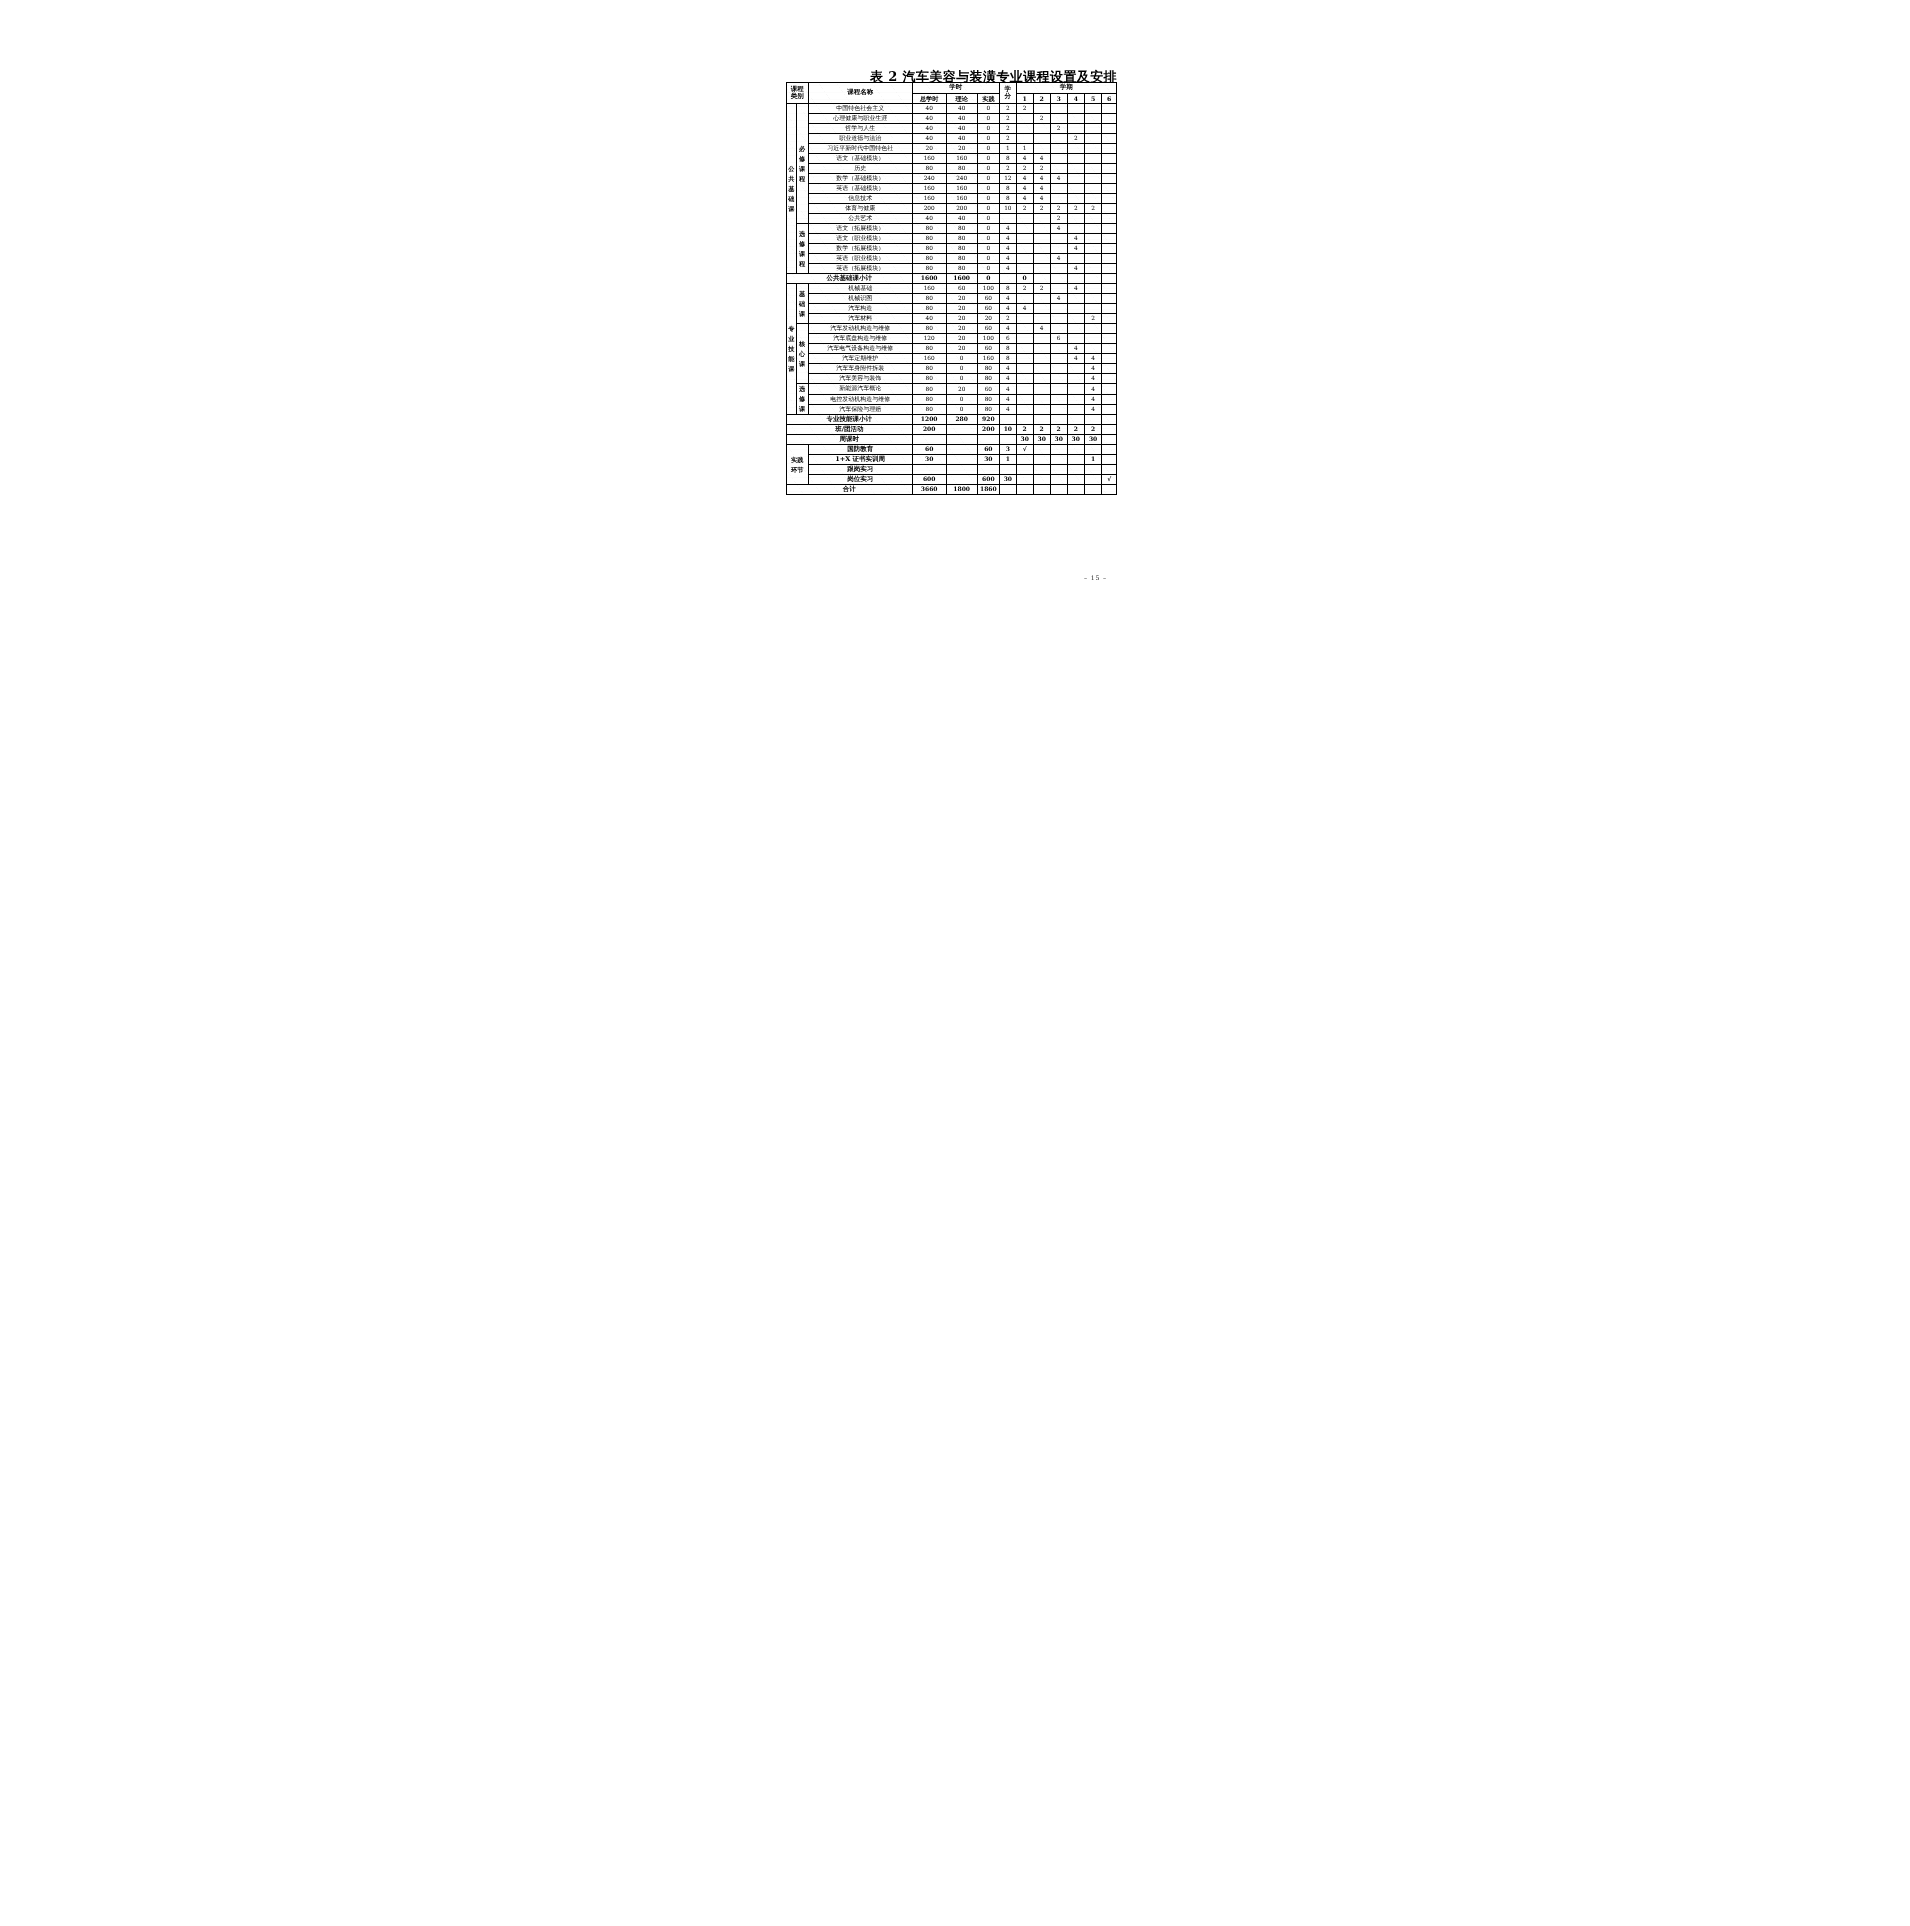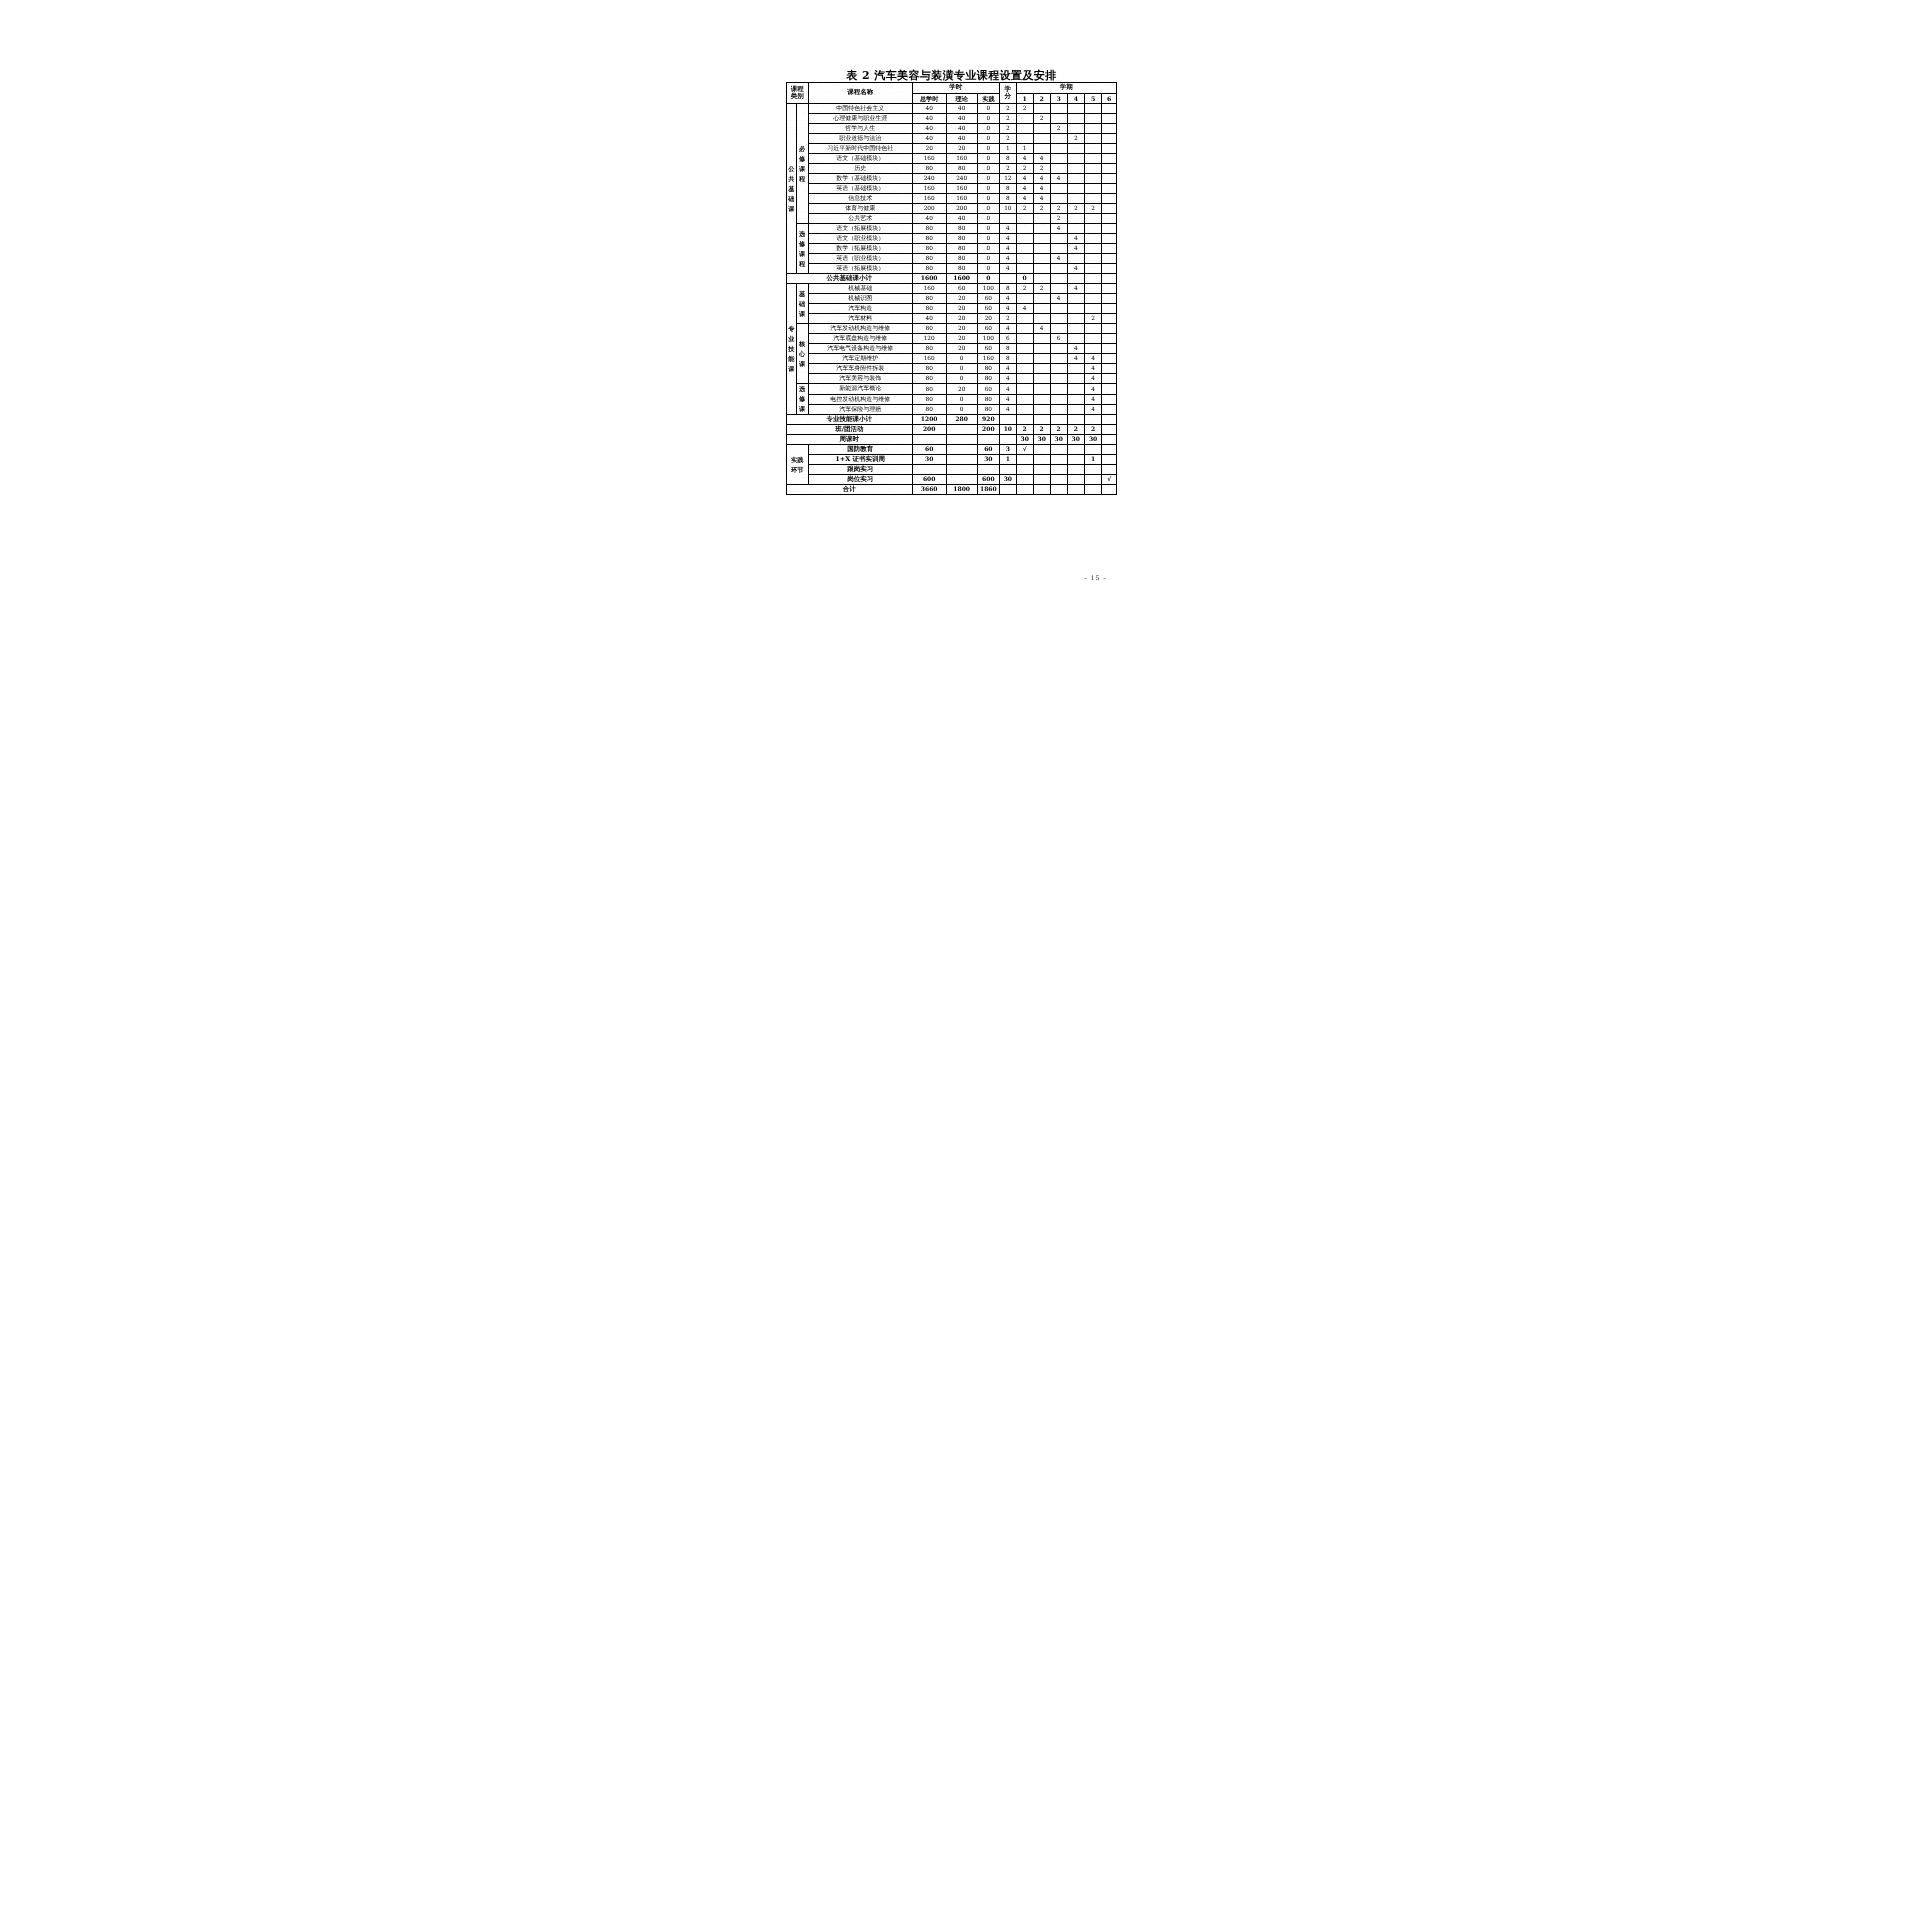--- a/index.html
+++ b/index.html
@@ -4,21 +4,21 @@
 <style>
   * { margin:0; padding:0; box-sizing:border-box; }
   html,body { background:#ffffff; }
   .page {
     width:424px; height:599px; background:#fff; position:relative;
     font-family:"DejaVu Serif","Liberation Serif",serif; color:#000;
     margin:0 auto; overflow:hidden;
   }
   .doc-title {
     position:absolute; top:68px; left:43px; width:331px;
-    text-align:center; font-size:11px; font-weight:bold; letter-spacing:0.4px;
+    text-align:right; font-size:13px; font-weight:bold; letter-spacing:0.4px;
     white-space:nowrap;
   }
   .table-wrap { position:absolute; top:82px; left:43px; width:331px; }
   
   .table-wrap::after {
     content:""; position:absolute; inset:0; pointer-events:none;
     background:
       repeating-linear-gradient(55deg, rgba(0,0,0,0.028) 0 0.4px, transparent 0.4px 14.6px),
       repeating-linear-gradient(0deg, rgba(0,0,0,0.012) 0 0.4px, transparent 0.4px 3.5px);
   }

